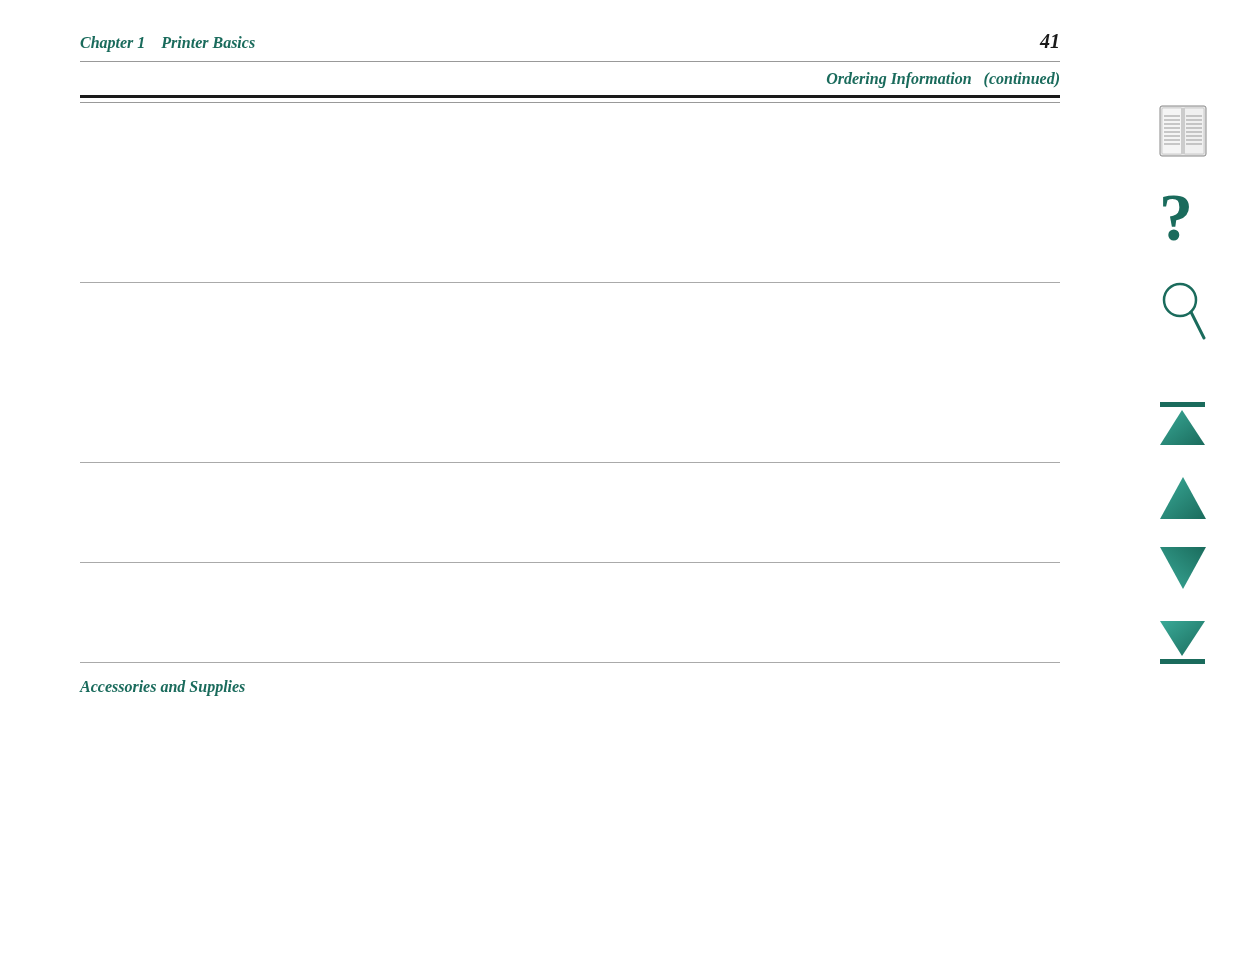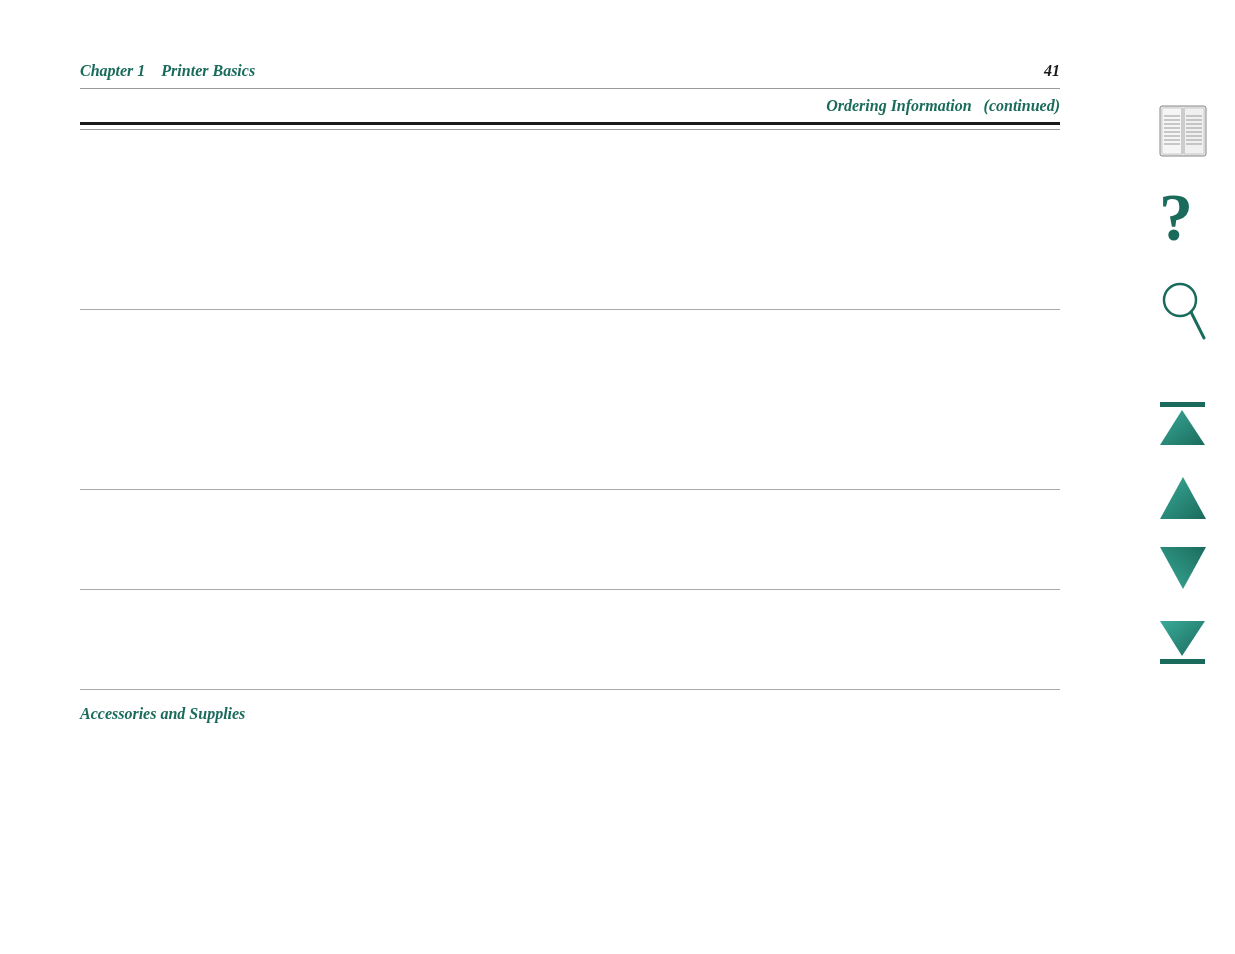--- a/index.html
+++ b/index.html
@@ -34,35 +34,34 @@
     }
 
     
     .header-row {
       display: flex;
       justify-content: space-between;
       align-items: baseline;
       padding-bottom: 8px;
       border-bottom: 1px solid #999;
       margin-bottom: 6px;
-      margin-top: 32px;
     }
 
     .chapter-title {
       font-style: italic;
       font-weight: bold;
       color: #1a6b5c;
       font-size: 16px;
     }
 
     .page-number {
       font-style: italic;
       font-weight: bold;
       color: #1a1a1a;
-      font-size: 16px;
+      font-size: 20px;
     }
 
     
     .section-title-area {
       margin-top: 8px;
       padding-bottom: 4px;
       border-bottom: 1px solid #999;
     }
 
     .section-title {

